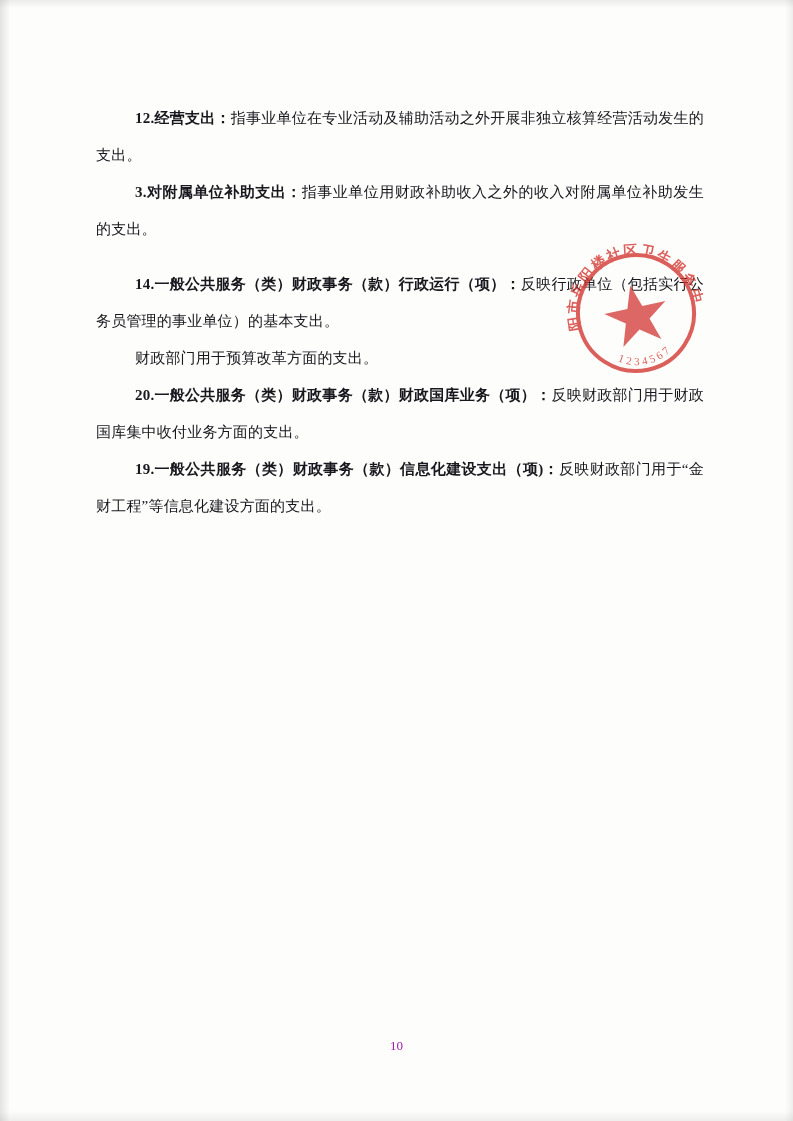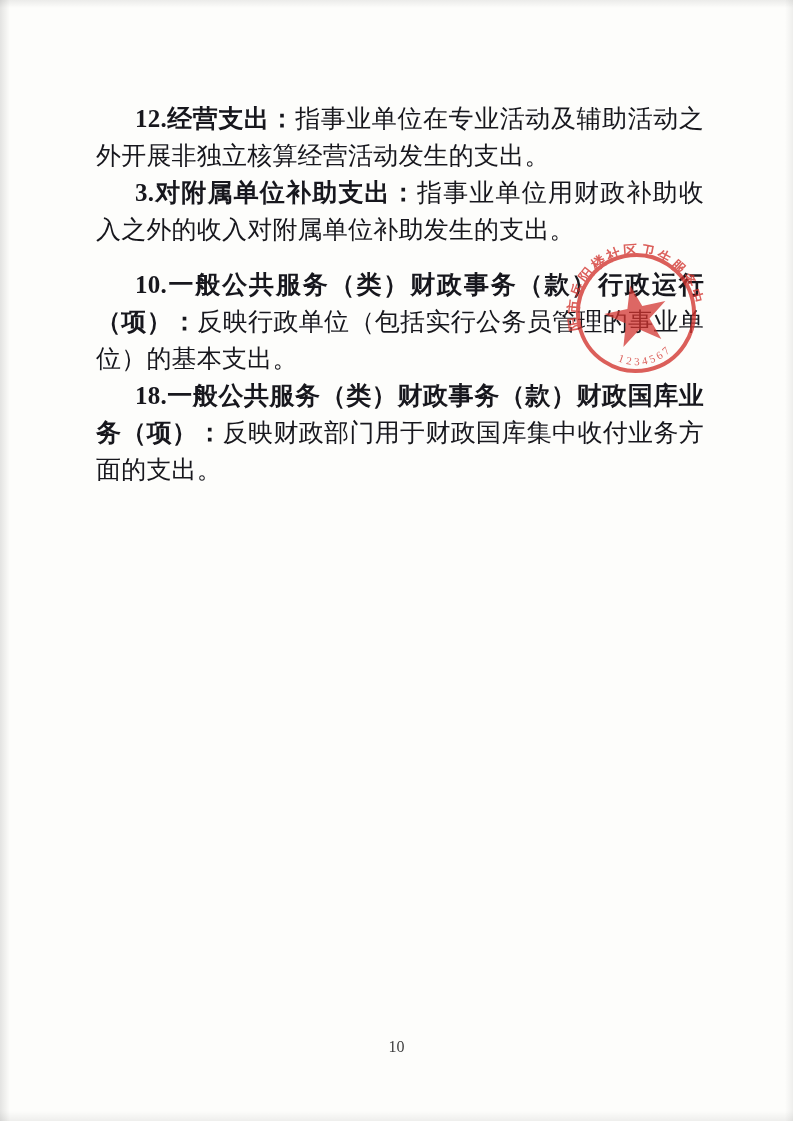--- a/index.html
+++ b/index.html
@@ -21,21 +21,21 @@
     background: #fdfdfb;
   }
   .page-inner {
     position: absolute;
     left: 96px;
     top: 100px;
     width: 608px;
     height: 900px;
   }
   .para {
-    font-size: 25px;
+    font-size: 15px;
     line-height: 37px;
     text-align: justify;
     text-justify: inter-ideograph;
     margin: 0 0 0 0;
     color: #17171d;
     letter-spacing: 0.2px;
   }
   .para.indent {
     text-indent: 39px;
   }
@@ -51,22 +51,22 @@
     height: 152px;
     pointer-events: none;
   }
   .stamp svg { display: block; }
   .page-number {
     position: absolute;
     left: 0;
     right: 0;
     top: 1038px;
     text-align: center;
-    font-size: 16px;
-    color: #404040;
+    font-size: 13px;
+    color: #a21caf;
     font-family: "Liberation Serif", serif;
   }
   .edge-shadow-left {
     position: absolute;
     left: 0; top: 0; bottom: 0; width: 10px;
     background: linear-gradient(to right, rgba(0,0,0,0.10), rgba(0,0,0,0));
   }
   .edge-shadow-top {
     position: absolute;
     left: 0; right: 0; top: 0; height: 8px;
@@ -96,25 +96,27 @@
   <div class="page-inner">
 
     <p class="para indent"><span class="bold">12.经营支出：</span><span>指事业单位在专业活动及辅助活动之外开展非独立核算经营活动发生的支出。</span></p>
 
     <p class="para indent"><span class="bold">3.对附属单位补助支出：</span><span>指事业单位用财政补助收入之外的收入对附属单位补助发生的支出。</span></p>
 
 
     <div class="gap-md"></div>
 
 
-    <p class="para indent"><span class="bold">10.一般公共服务（类）财政事务（款）行政运行（项）：</span><span>反映行政单位（包括实行公务员管理的事业单位）的基本支出。</span></p>
+    <p class="para indent"><span class="bold">14.一般公共服务（类）财政事务（款）行政运行（项）：</span><span>反映行政单位（包括实行公务员管理的事业单位）的基本支出。</span></p>
 
+    <p class="para indent"><span class="bold"></span><span>财政部门用于预算改革方面的支出。</span></p>
 
-    <p class="para indent"><span class="bold">18.一般公共服务（类）财政事务（款）财政国库业务（项）：</span><span>反映财政部门用于财政国库集中收付业务方面的支出。</span></p>
+    <p class="para indent"><span class="bold">20.一般公共服务（类）财政事务（款）财政国库业务（项）：</span><span>反映财政部门用于财政国库集中收付业务方面的支出。</span></p>
 
+    <p class="para indent"><span class="bold">19.一般公共服务（类）财政事务（款）信息化建设支出（项)：</span><span>反映财政部门用于“金财工程”等信息化建设方面的支出。</span></p>
 
   </div>
 
   <div class="stamp">
     <svg width="152" height="152" viewBox="0 0 152 152" xmlns="http://www.w3.org/2000/svg">
       <defs>
         <path id="topArc" d="M 18,76 A 58,58 0 0 1 134,76"></path>
         <path id="botArc" d="M 40,112 A 48,48 0 0 0 112,112"></path>
       </defs>
       <g opacity="0.78" transform="rotate(-12 76 76)">

